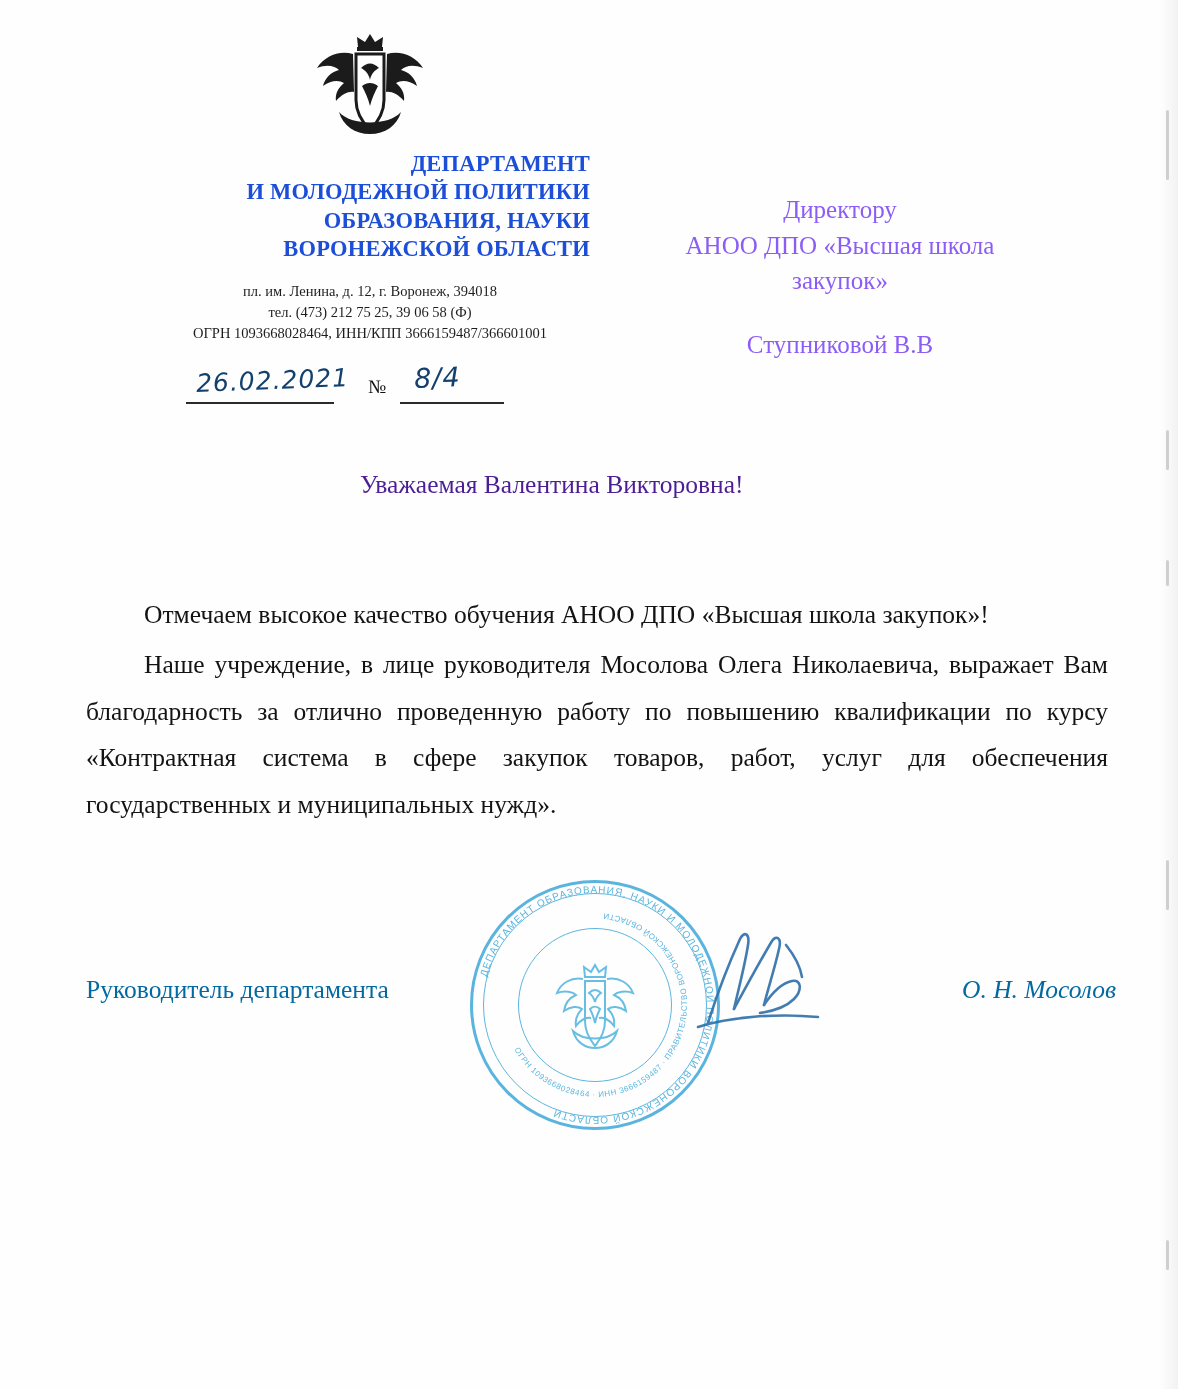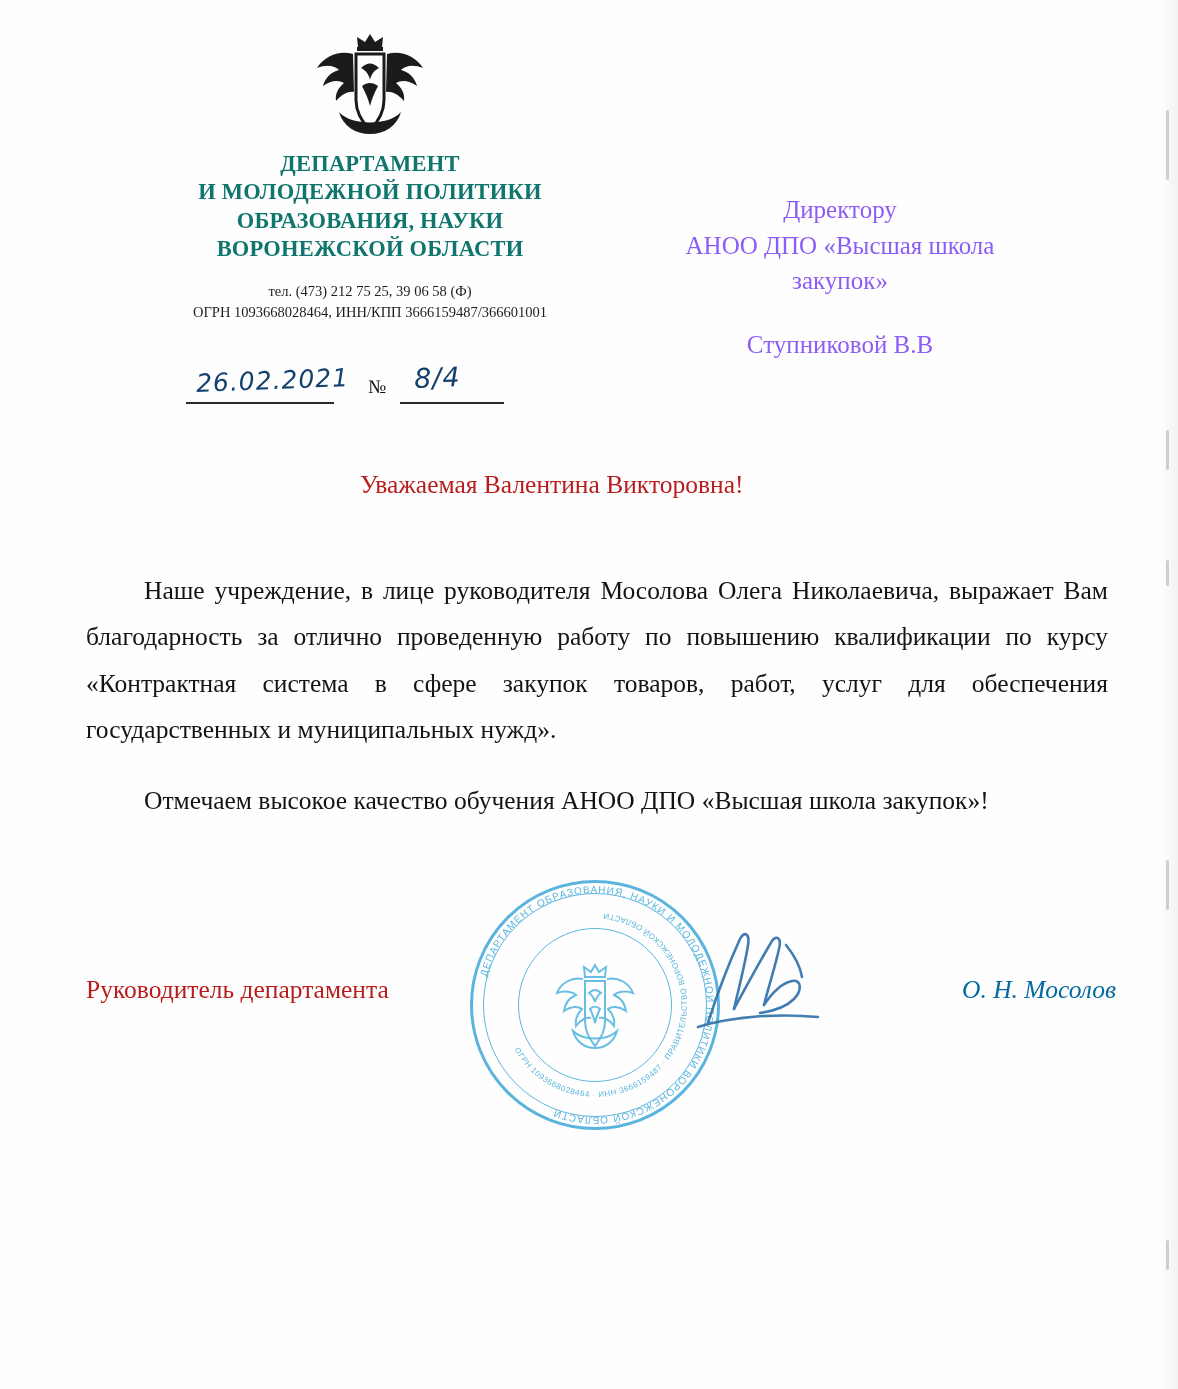--- a/index.html
+++ b/index.html
@@ -52,22 +52,23 @@
     height: 112px;
     margin: 0 auto 8px auto;
     position: relative;
   }
   .org-name {
     font-family: "Liberation Serif", serif;
     font-weight: bold;
     font-size: 22.5px;
     line-height: 1.26;
     letter-spacing: 0.2px;
-    color: #0f766e;
+    color: #1d4ed8;
     text-transform: uppercase;
+    text-align: right;
   }
   .org-address {
     margin-top: 18px;
     font-size: 14.5px;
     line-height: 1.45;
     color: #1d1d1d;
   }
 
   
   .regline {
@@ -119,21 +120,21 @@
   .addressee .name {
     margin-top: 28px;
   }
 
   
   .salutation {
     position: absolute;
     left: 360px;
     top: 470px;
     font-size: 25.5px;
-    color: #b91c1c;
+    color: #4c1d95;
   }
   .body {
     position: absolute;
     left: 86px;
     top: 568px;
     width: 1022px;
     font-size: 25.5px;
     line-height: 1.82;
     color: #131313;
     text-align: justify;
@@ -141,21 +142,21 @@
   .body p { margin: 0 0 4px 0; }
   .body p.indent { text-indent: 58px; }
   .body p.second { margin-top: 24px; }
 
   
   .sig-left {
     position: absolute;
     left: 86px;
     top: 975px;
     font-size: 25.5px;
-    color: #b91c1c;
+    color: #0369a1;
   }
   .sig-right {
     position: absolute;
     right: 62px;
     top: 975px;
     font-size: 25.5px;
     color: #0369a1;
     font-style: italic;
   }
 
@@ -243,20 +244,21 @@
     </div>
 
     <div class="org-name">
       <div>ДЕПАРТАМЕНТ</div>
       <div>И МОЛОДЕЖНОЙ ПОЛИТИКИ</div>
       <div>ОБРАЗОВАНИЯ, НАУКИ</div>
       <div>ВОРОНЕЖСКОЙ ОБЛАСТИ</div>
     </div>
 
     <div class="org-address">
+      <div>пл. им. Ленина, д. 12, г. Воронеж, 394018</div>
       <div>тел. (473) 212 75 25, 39 06 58 (Ф)</div>
       <div>ОГРН 1093668028464, ИНН/КПП 3666159487/366601001</div>
     </div>
   </div>
 
   <div class="regline">
     <div class="rule rule-a"></div>
     <div class="rule rule-b"></div>
     <div class="hw hw-date">26.02.2021</div>
     <div class="no-label">№</div>
@@ -265,22 +267,22 @@
 
   <div class="addressee">
     <div>Директору</div>
     <div class="line2">АНОО ДПО «Высшая школа закупок»</div>
     <div class="name">Ступниковой В.В</div>
   </div>
 
   <div class="salutation">Уважаемая Валентина Викторовна!</div>
 
   <div class="body">
+    <p class="indent second">Отмечаем высокое качество обучения АНОО ДПО «Высшая школа закупок»!</p>
     <p class="indent">Наше учреждение, в лице руководителя Мосолова Олега Николаевича, выражает Вам благодарность за отлично проведенную работу по повышению квалификации по курсу «Контрактная система в сфере закупок товаров, работ, услуг для обеспечения государственных и муниципальных нужд».</p>
-    <p class="indent second">Отмечаем высокое качество обучения АНОО ДПО «Высшая школа закупок»!</p>
   </div>
 
   <div class="stamp">
     <div class="ring r1"></div>
     <div class="ring r2"></div>
     <div class="ring r3"></div>
 
     <svg class="stamp-text" viewBox="0 0 250 250" aria-hidden="true">
       <defs>
         <path id="outerArc" d="M 125,125 m -112,0 a 112,112 0 1,1 224,0 a 112,112 0 1,1 -224,0"></path>

